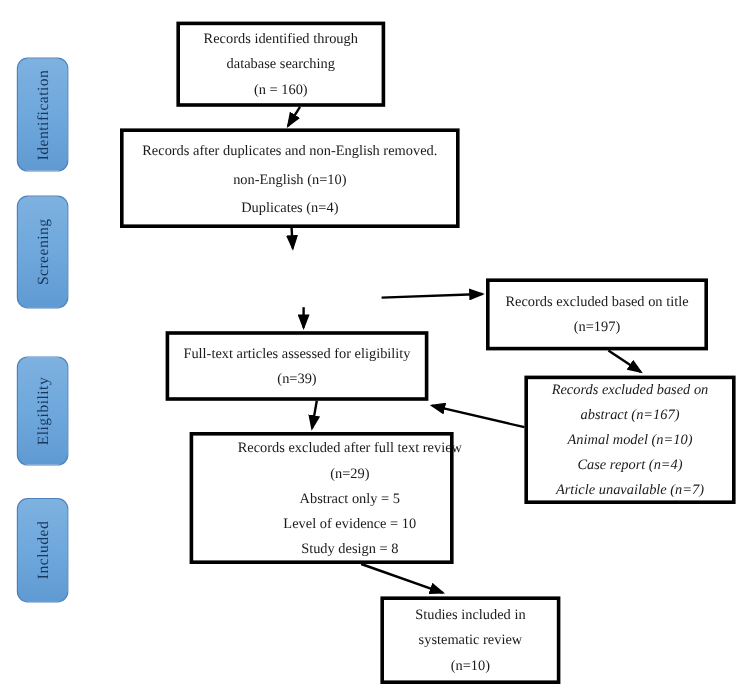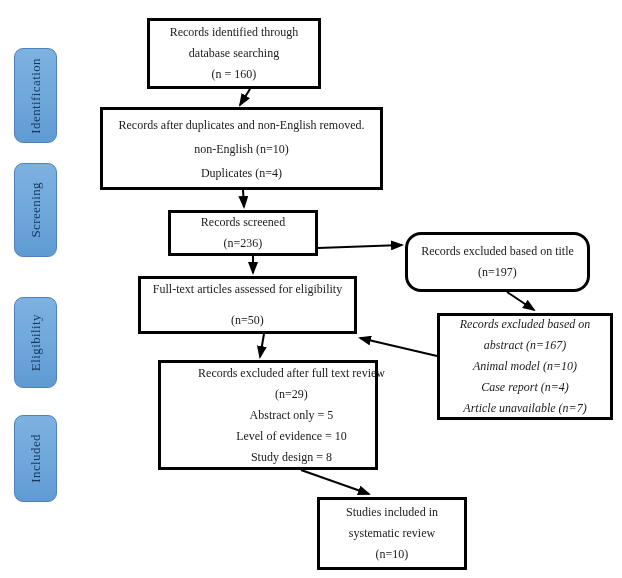--- a/index.html
+++ b/index.html
@@ -77,33 +77,29 @@
     <span>database searching</span>
     <span>(n = 160)</span>
   </div>
 
   <div class="fbox wide-lines" style="left:100px; top:107px; width:283px; height:83px;text-align:center;">
     <span>Records after duplicates and non-English removed.</span>
     <span>non-English (n=10)</span>
     <span>Duplicates (n=4)</span>
   </div>
 
-  <div class="fbox" style="left:168px; top:210px; width:150px; height:46px;">
-    <span>Records screened</span>
-    <span>(n=236)</span>
-  </div>
 
-  <div class="fbox" style="left:405px; top:232px; width:185px; height:60px;border-radius:16px;">
+  <div class="fbox" style="left:405px; top:232px; width:185px; height:60px;">
     <span>Records excluded based on title</span>
     <span>(n=197)</span>
   </div>
 
-  <div class="fbox" style="left:138px; top:276px; width:219px; height:58px;justify-content:space-between;">
+  <div class="fbox" style="left:138px; top:276px; width:219px; height:58px;">
     <span>Full-text articles assessed for eligibility</span>
-    <span>(n=50)</span>
+    <span>(n=39)</span>
   </div>
 
   <div class="fbox" style="left:437px; top:313px; width:176px; height:107px;font-style:italic;">
     <span>Records excluded based on</span>
     <span>abstract (n=167)</span>
     <span>Animal model (n=10)</span>
     <span>Case report (n=4)</span>
     <span>Article unavailable (n=7)</span>
   </div>
 

